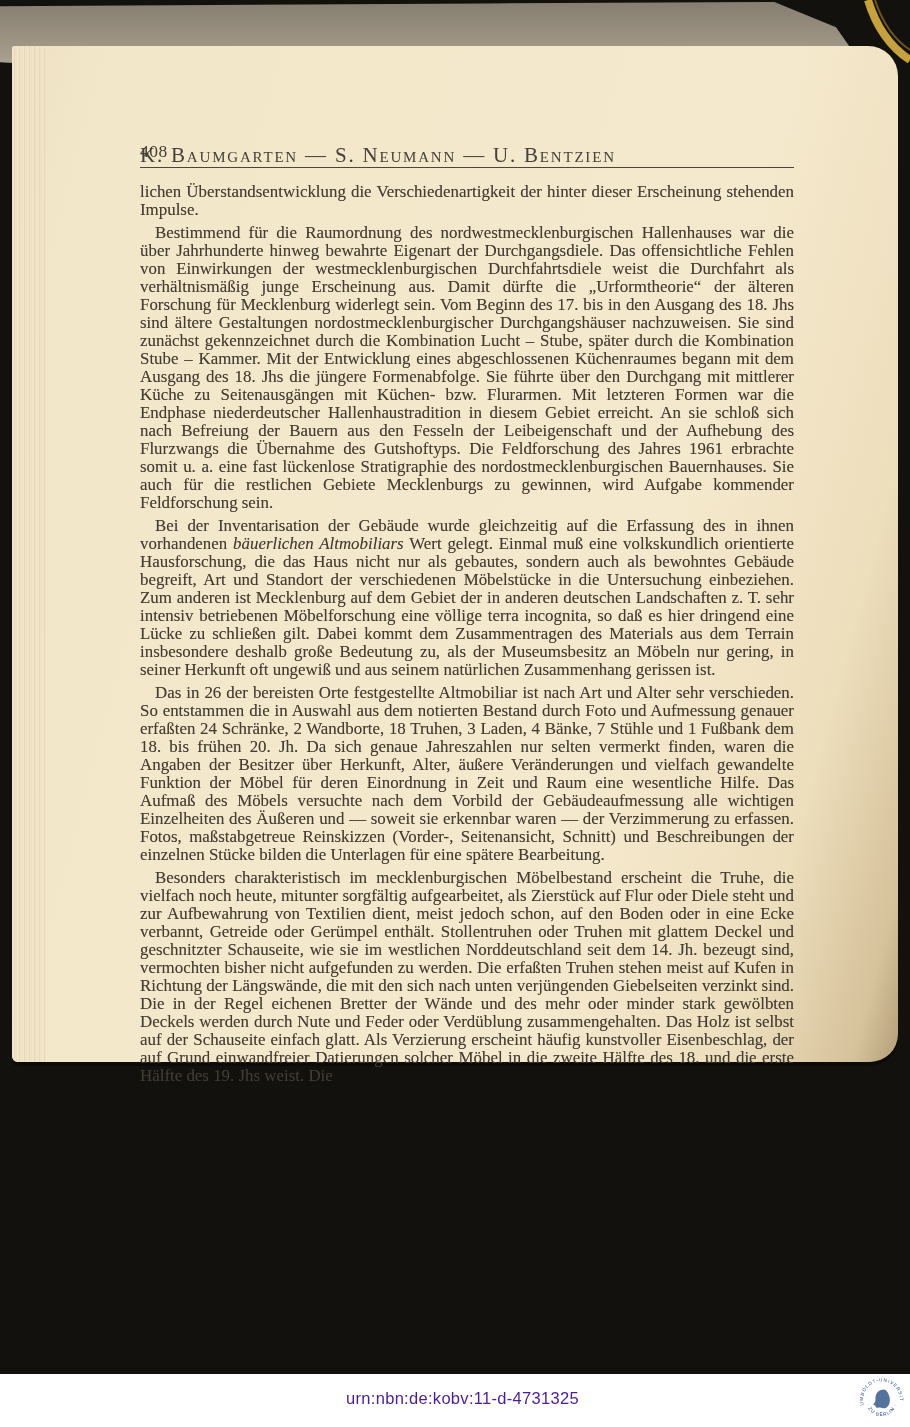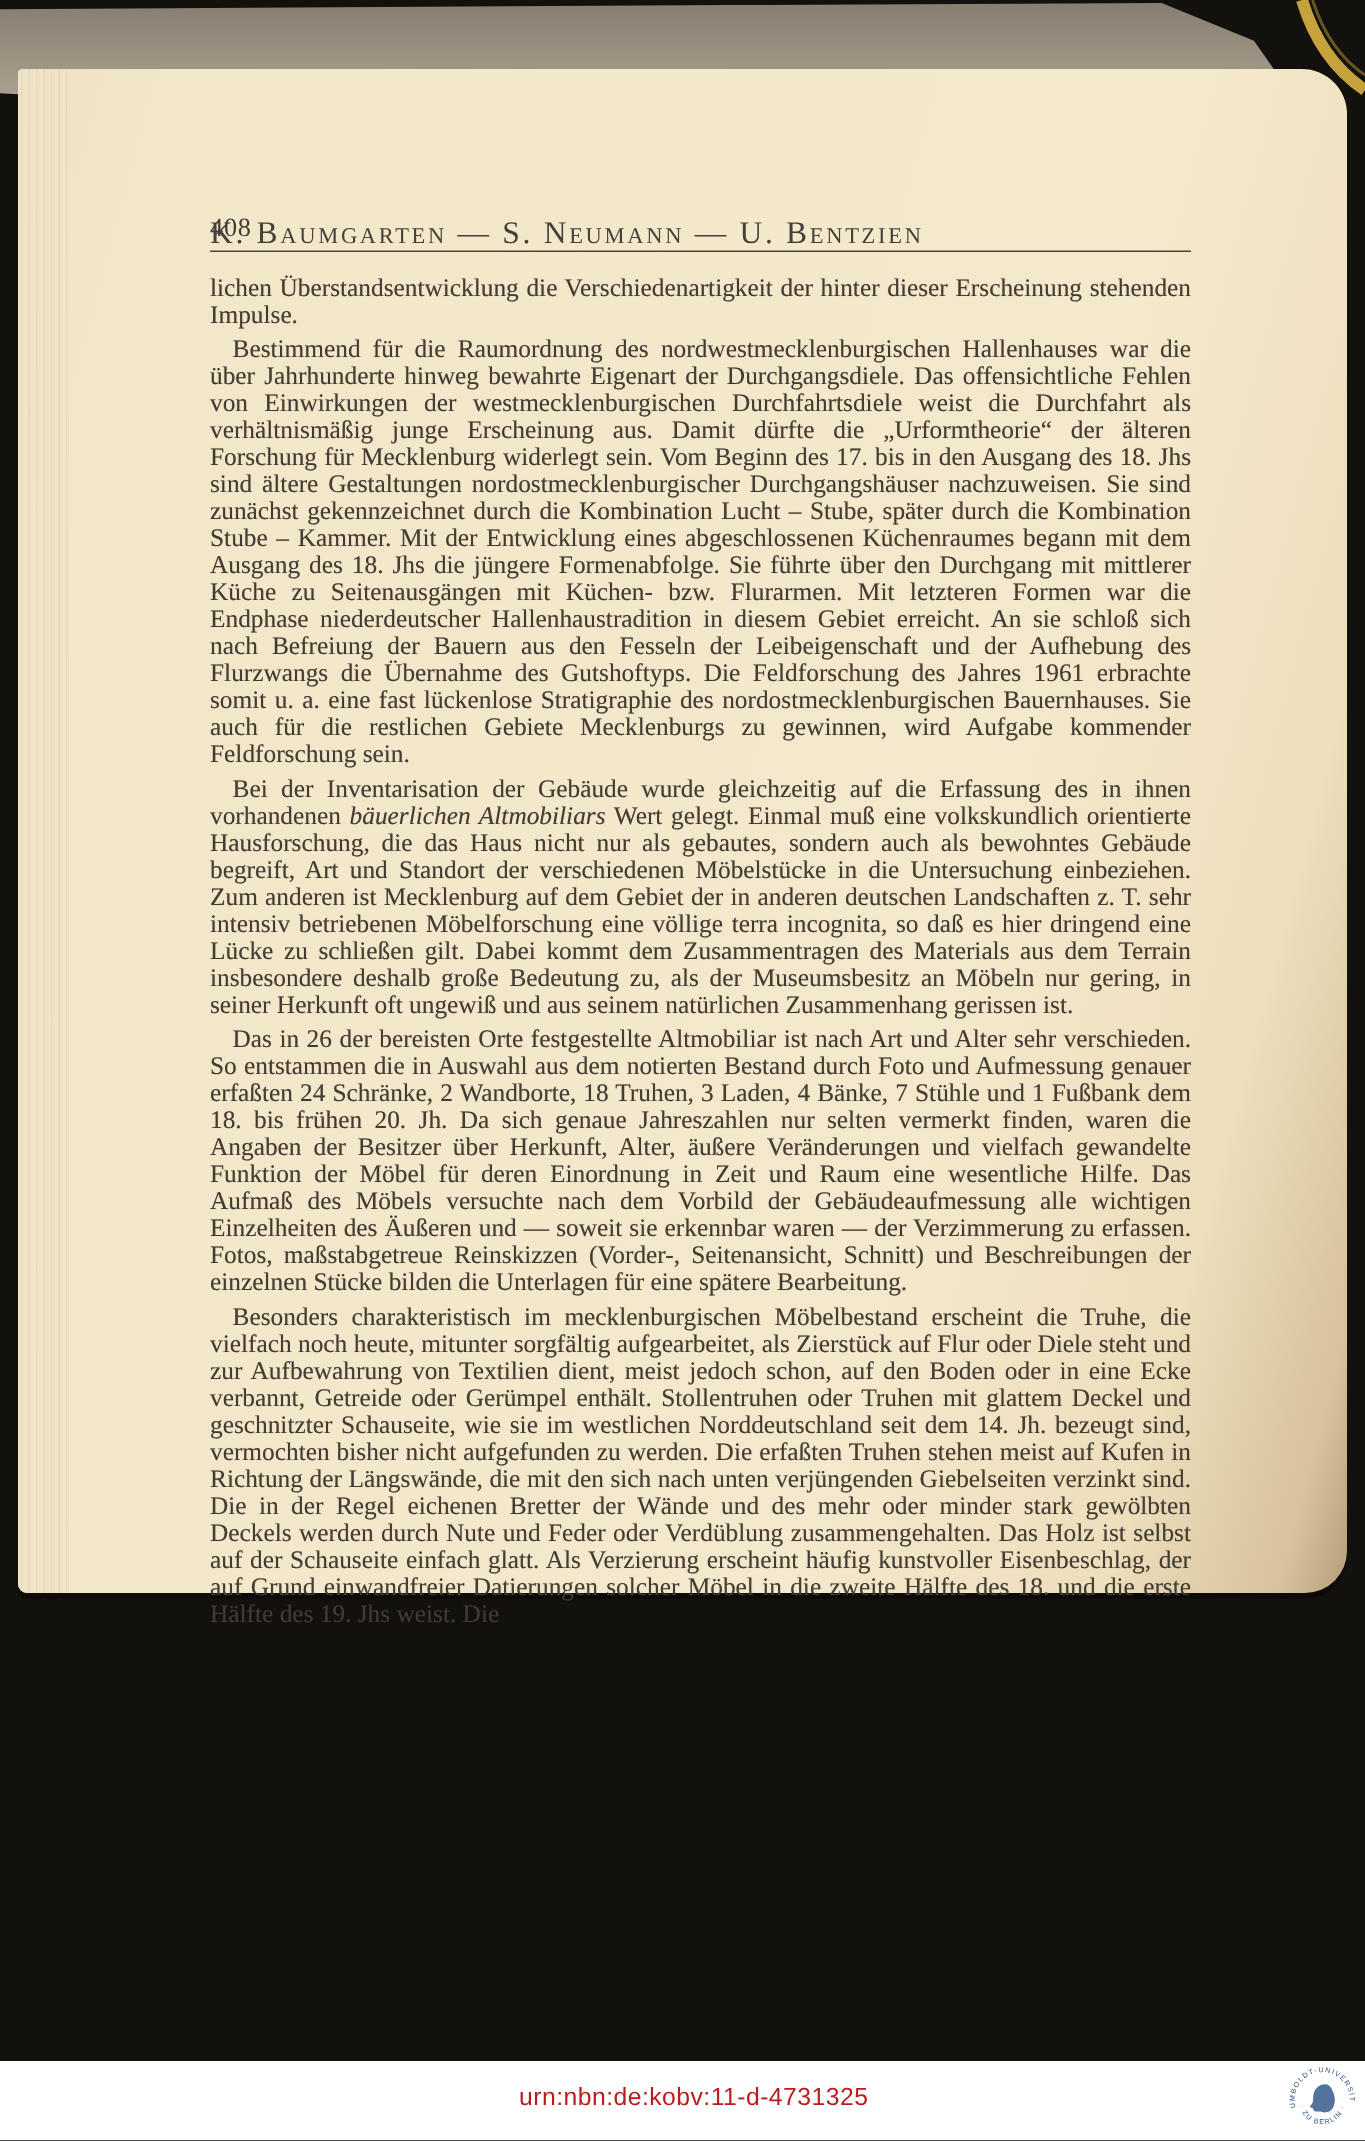--- a/index.html
+++ b/index.html
@@ -43,21 +43,21 @@
   .bodytext p{margin:0 0 5px 0;text-indent:15px;}
   .bodytext p.noindent{text-indent:0;}
   .section-heading{
     text-align:center;font-size:17px;font-weight:normal;
     margin:27px 0 13px 0;letter-spacing:1px;text-indent:0;
   }
   
   .footer{position:absolute;left:0;top:1374px;width:910px;height:53px;background:#ffffff;}
   .urn{
     position:absolute;left:15px;right:0;top:15px;text-align:center;
-    font-family:"Liberation Sans", sans-serif;font-size:16.5px;color:#b91c1c;letter-spacing:.3px;
+    font-family:"Liberation Sans", sans-serif;font-size:16.5px;color:#4c1d95;letter-spacing:.3px;
   }
   .seal{position:absolute;right:5px;top:3px;width:47px;height:47px;}
 </style>
 </head>
 <body>
 
 <div class="top-edges"></div>
 
 <svg class="gilt" viewBox="0 0 60 92">
   <path d="M 18 0 Q 30 40 60 60" fill="none" stroke="#c7a23c" stroke-width="8"></path>

